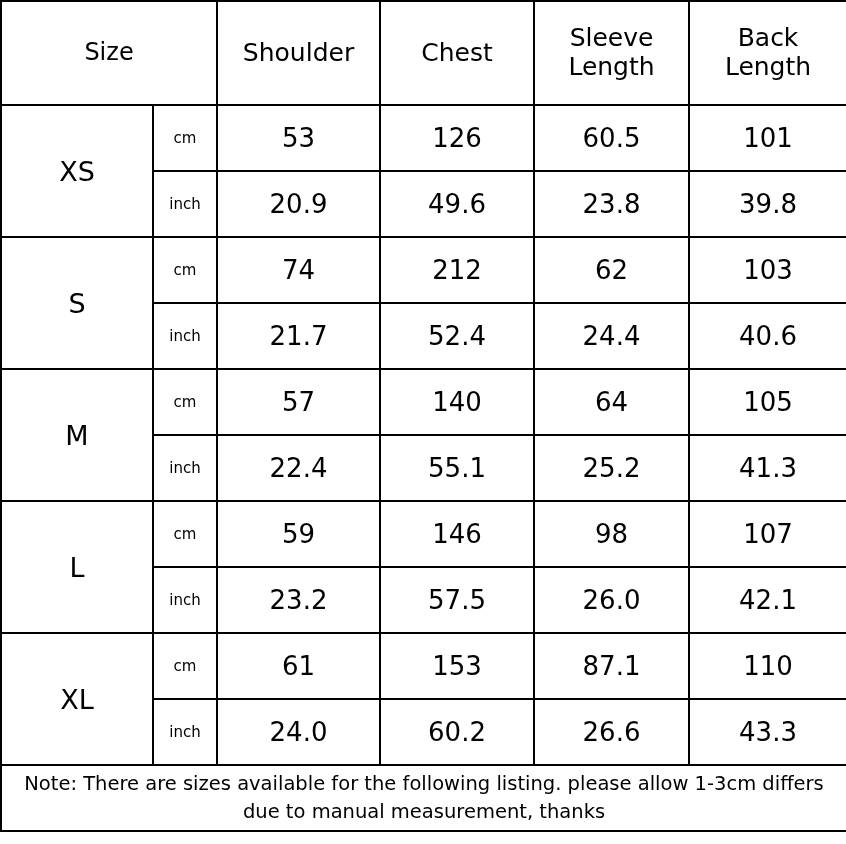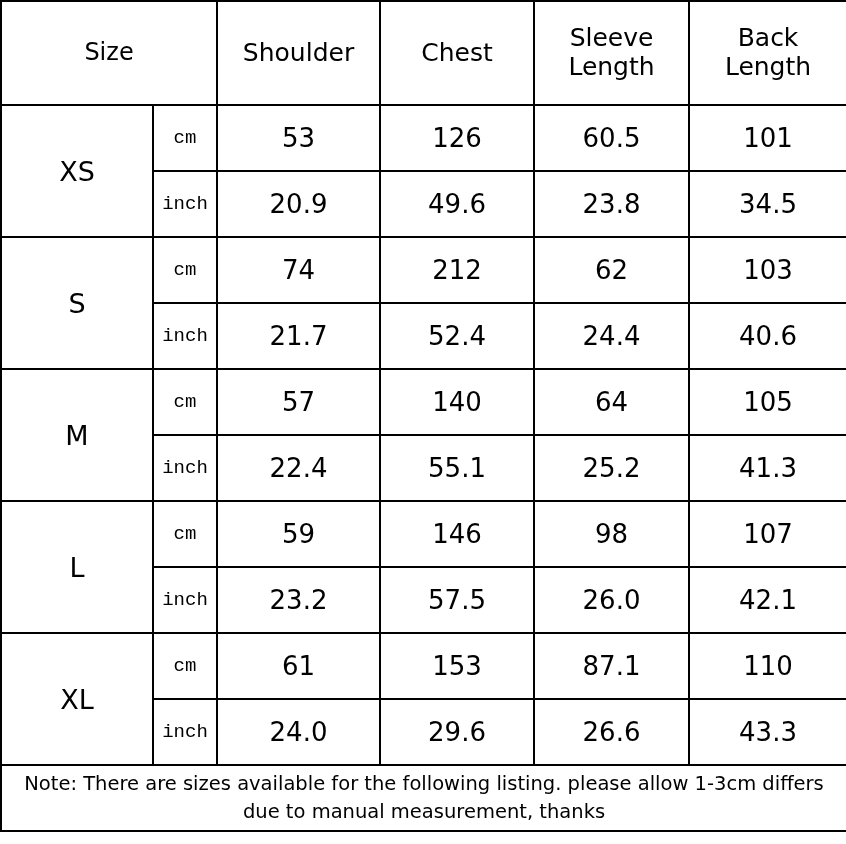--- a/index.html
+++ b/index.html
@@ -48,22 +48,21 @@
     line-height: 1.15;
   }
   thead th.hdr-size { font-size: 24px; }
 
   td.size-cell {
     font-weight: bold;
     font-size: 27px;
   }
   td.unit-cell {
     font-weight: bold;
-    font-size: 19px;
-    font-family: Liberation Mono, monospace;
+    font-size: 15px;
   }
   td.val-cell {
     font-size: 26px;
   }
   tbody tr { height: 66px; }
 
   .note-row td {
     border: 2px solid #000000;
     border-top: 2px solid #000000;
     padding: 10px 12px 14px 12px;
@@ -112,21 +111,21 @@
         <td class="val-cell">53</td>
         <td class="val-cell">126</td>
         <td class="val-cell">60.5</td>
         <td class="val-cell">101</td>
       </tr>
       <tr>
         <td class="unit-cell">inch</td>
         <td class="val-cell">20.9</td>
         <td class="val-cell">49.6</td>
         <td class="val-cell">23.8</td>
-        <td class="val-cell">34.5</td>
+        <td class="val-cell">39.8</td>
       </tr>
 
       <tr>
         <td class="size-cell" rowspan="2">S</td>
         <td class="unit-cell">cm</td>
         <td class="val-cell">74</td>
         <td class="val-cell">212</td>
         <td class="val-cell">62</td>
         <td class="val-cell">103</td>
       </tr>
@@ -174,21 +173,21 @@
         <td class="size-cell" rowspan="2">XL</td>
         <td class="unit-cell">cm</td>
         <td class="val-cell">61</td>
         <td class="val-cell">153</td>
         <td class="val-cell">87.1</td>
         <td class="val-cell">110</td>
       </tr>
       <tr>
         <td class="unit-cell">inch</td>
         <td class="val-cell">24.0</td>
-        <td class="val-cell">29.6</td>
+        <td class="val-cell">60.2</td>
         <td class="val-cell">26.6</td>
         <td class="val-cell">43.3</td>
       </tr>
 
       <tr class="note-row">
         <td colspan="6">
           <span class="note-text">Note: There are sizes available for the following listing. please allow 1-3cm differs</span>
           <span class="note-text">due to manual measurement, thanks</span>
         </td>
       </tr>

